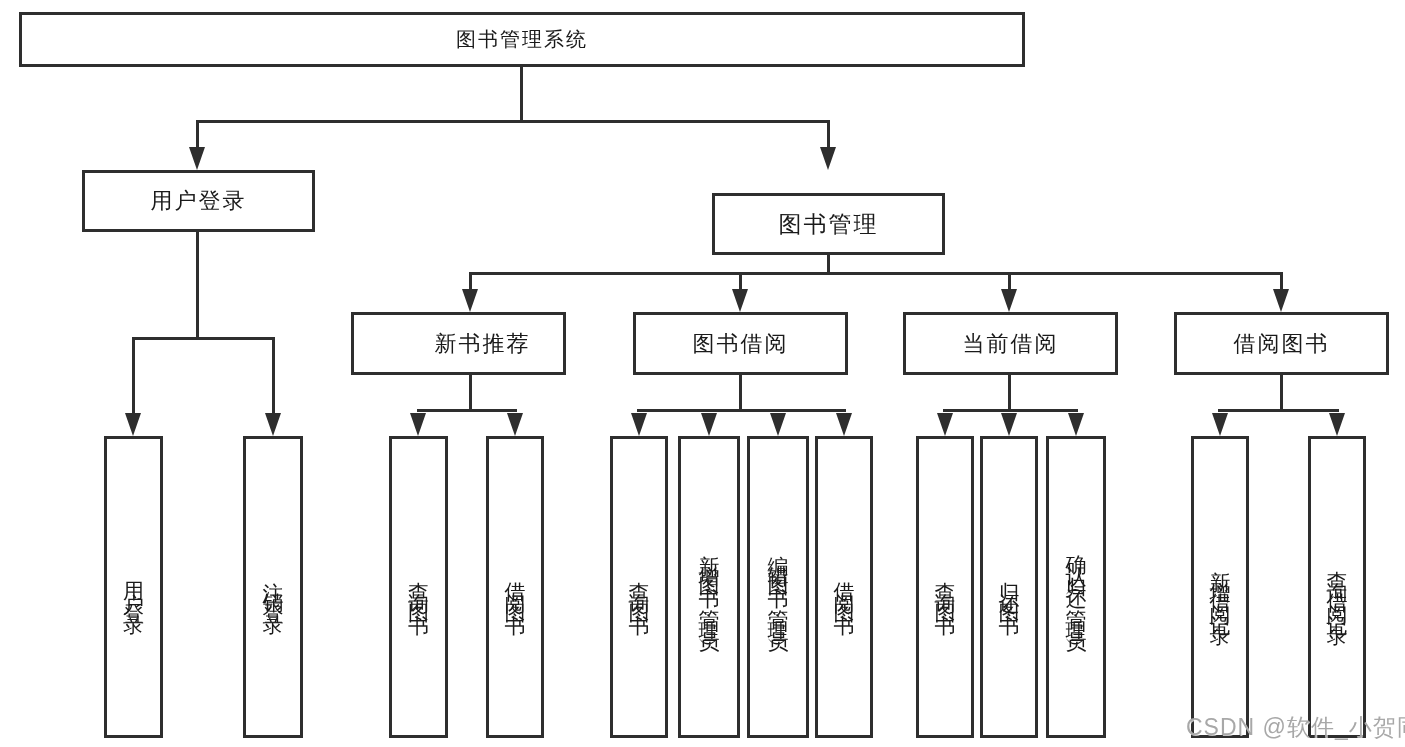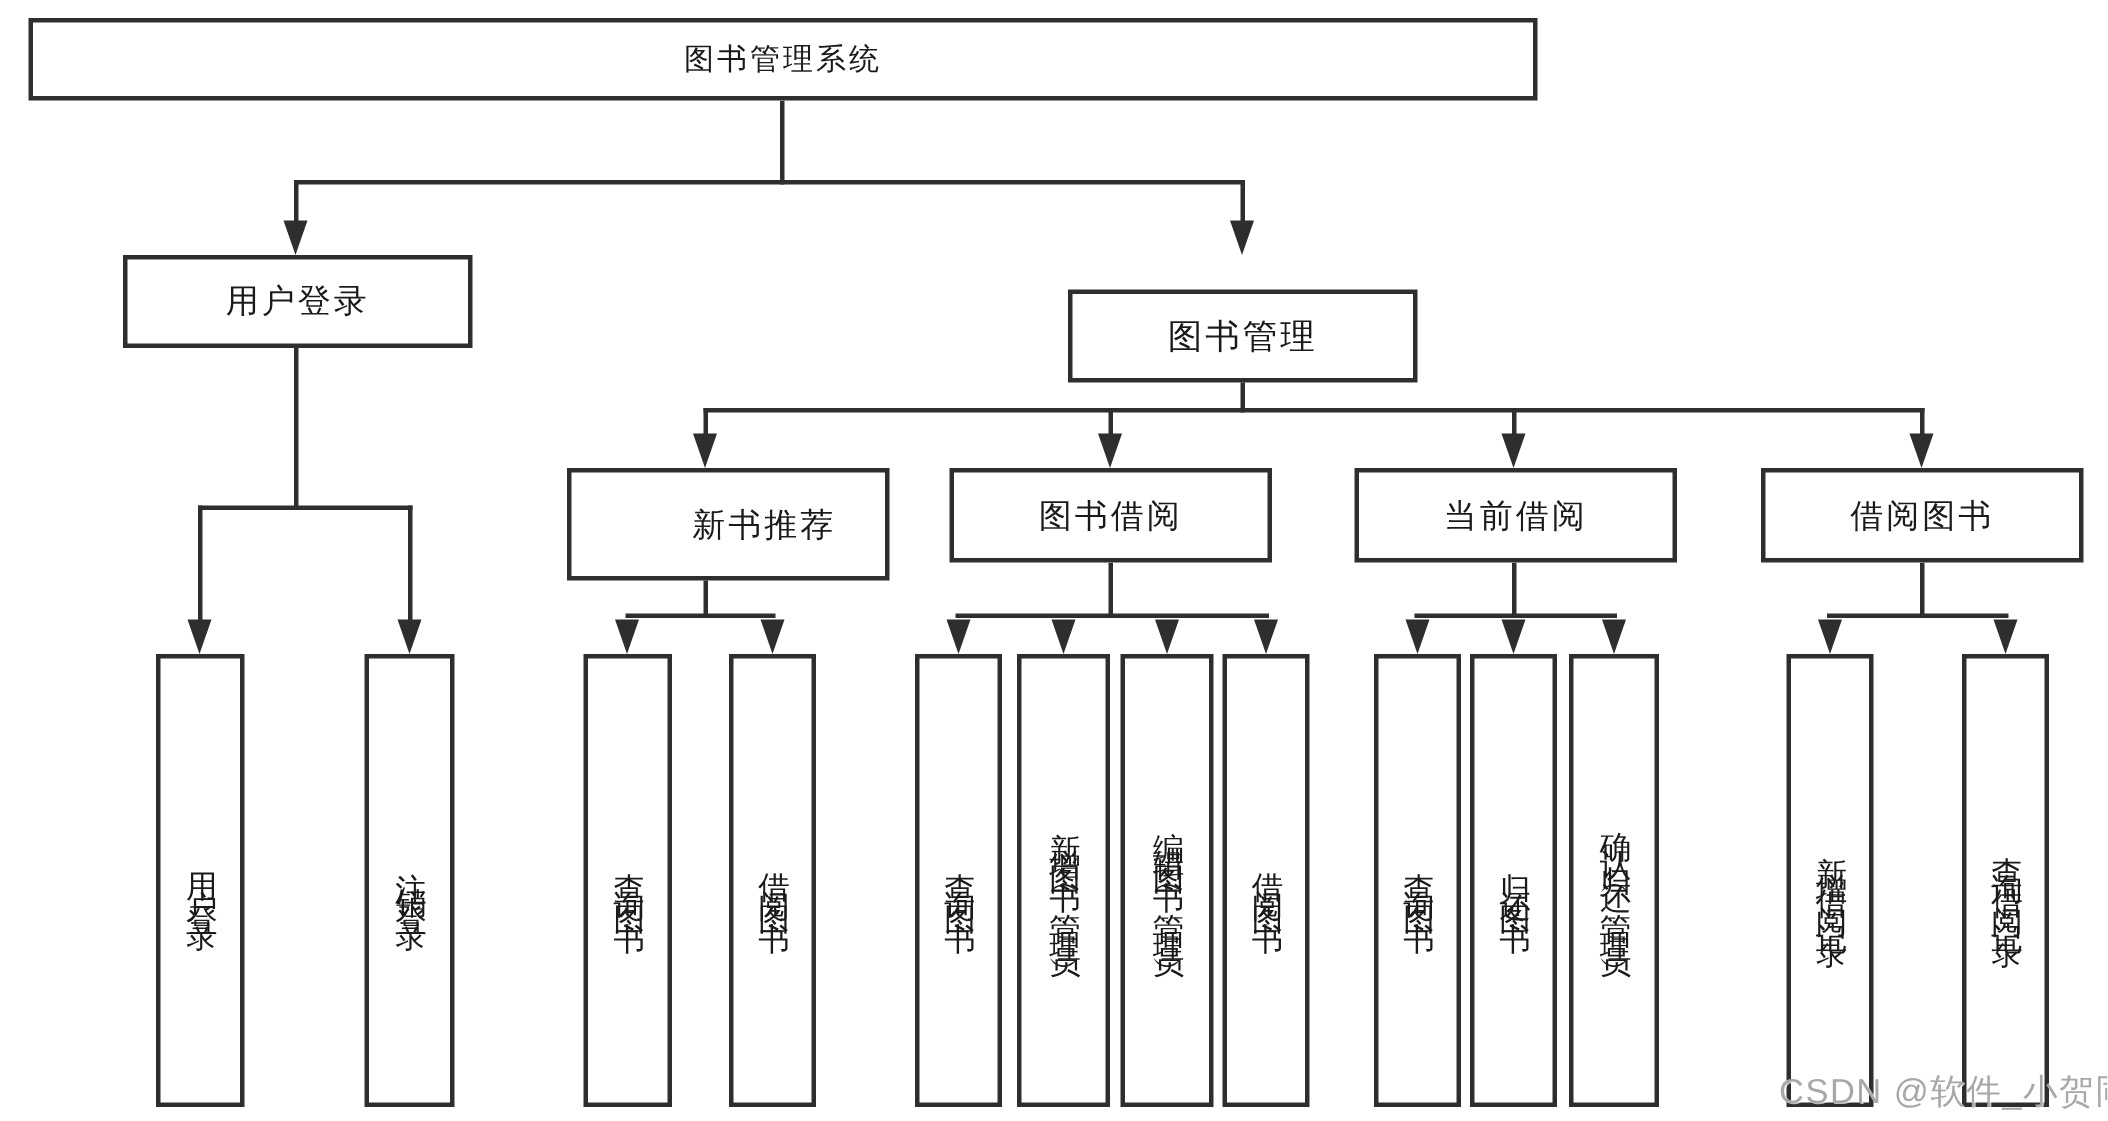--- a/index.html
+++ b/index.html
@@ -83,21 +83,21 @@
   <i class="arrow" style="left:1001px;top:413px;"></i>
   <i class="arrow" style="left:1068px;top:413px;"></i>
   <i class="arrow" style="left:1212px;top:413px;"></i>
   <i class="arrow" style="left:1329px;top:413px;"></i>
 
   <div class="box" style="left:19px;top:12px;width:1006px;height:55px;font-size:20px;">图书管理系统</div>
 
   <div class="box" style="left:82px;top:170px;width:233px;height:62px;font-size:22px;">用户登录</div>
   <div class="box" style="left:712px;top:170px;width:233px;height:62px;font-size:23px;margin-top:23px;">图书管理</div>
 
-  <div class="box" style="left:378px;top:312px;width:215px;height:75px;font-size:22px;padding-left:48px;">新书推荐</div>
+  <div class="box" style="left:351px;top:312px;width:215px;height:63px;font-size:22px;padding-left:48px;">新书推荐</div>
   <div class="box" style="left:633px;top:312px;width:215px;height:63px;font-size:22px;">图书借阅</div>
   <div class="box" style="left:903px;top:312px;width:215px;height:63px;font-size:22px;">当前借阅</div>
   <div class="box" style="left:1174px;top:312px;width:215px;height:63px;font-size:22px;">借阅图书</div>
 
   <div class="box vbox" style="left:104px;top:436px;width:59px;height:302px;">用户登录</div>
   <div class="box vbox" style="left:243px;top:436px;width:60px;height:302px;">注销登录</div>
 
   <div class="box vbox" style="left:389px;top:436px;width:59px;height:302px;">查询图书</div>
   <div class="box vbox" style="left:486px;top:436px;width:58px;height:302px;">借阅图书</div>
 

